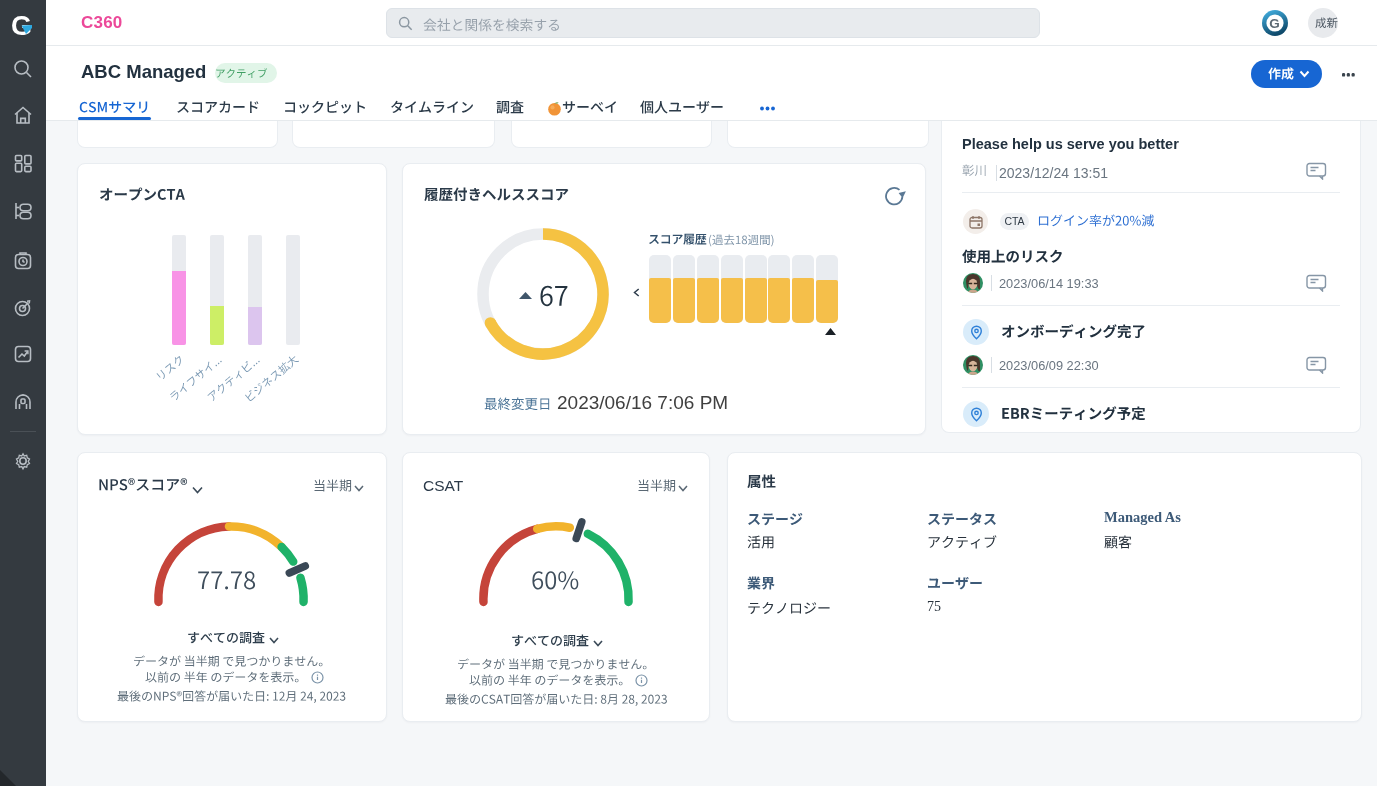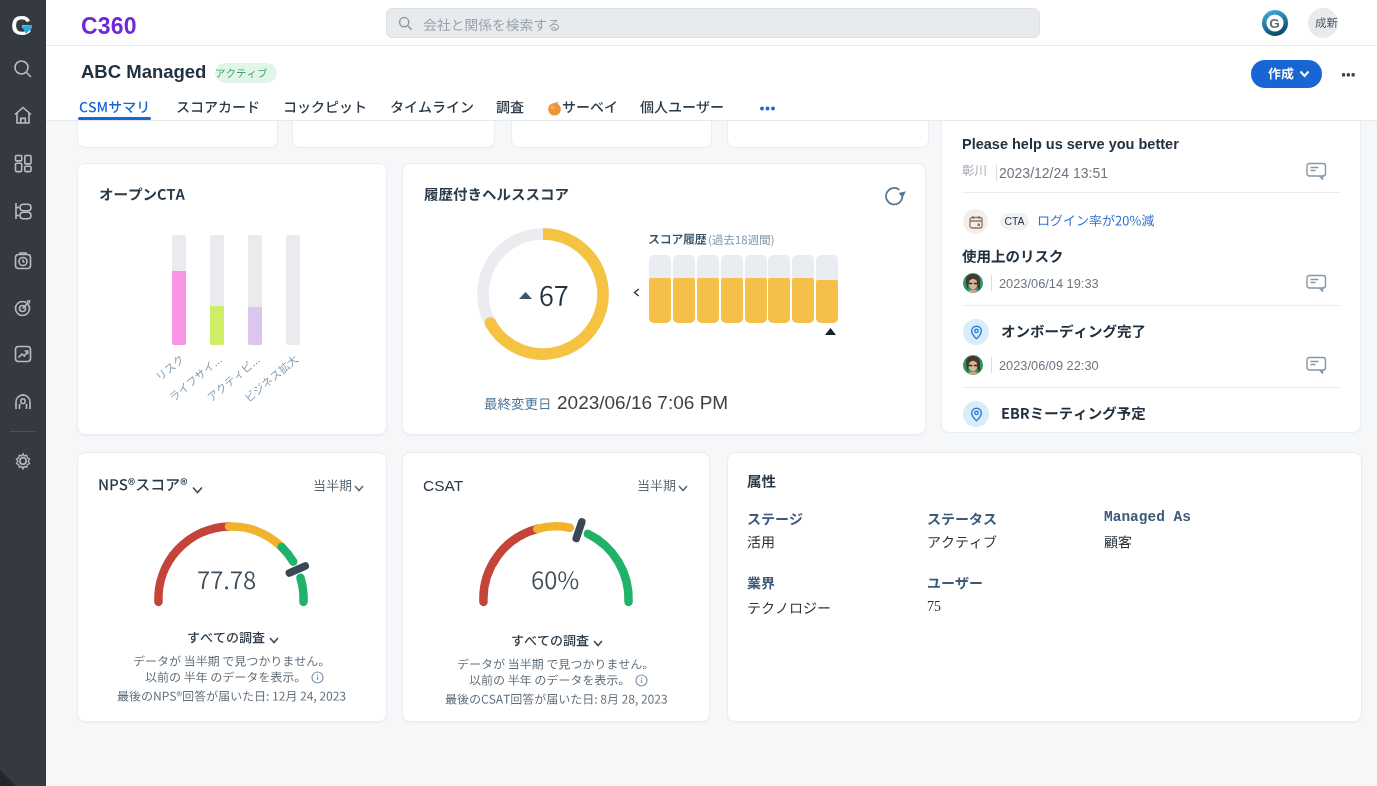--- a/index.html
+++ b/index.html
@@ -66,21 +66,21 @@
 <div class="abs" style="left:10px;top:431px;width:26px;height:1px;background:#4a5056"></div>
 <svg class="abs" style="left:12px;top:450px" width="22" height="22" viewBox="0 0 22 22" fill="none" stroke="#b7bdc3" stroke-width="1.6">
         <circle cx="11" cy="11" r="3.2"></circle>
         <path d="M11 3.8 l1.2 2.2 2.5-.6 .6 2.5 2.2 1.2 -1.3 2.2 1.3 2.2 -2.2 1.2 -.6 2.5 -2.5 -.6 -1.2 2.2 -1.2 -2.2 -2.5 .6 -.6 -2.5 -2.2 -1.2 1.3 -2.2 -1.3 -2.2 2.2 -1.2 .6 -2.5 2.5 .6 z" stroke-width="1.3"></path>
       </svg>
 <svg class="abs" style="left:0;top:766px" width="24" height="20" viewBox="0 0 24 20">
         <path d="M0 4 L16 20 L0 20 Z" fill="#23272b"></path>
       </svg>
 </div>
 <div class="abs" style="left:46px;top:0;width:1331px;height:46px;background:#fff;border-bottom:1px solid #e6eaed">
-<div class="abs" style="left:35px;top:13px;font-size:23px;font-weight:bold;color:#6d28d9;letter-spacing:.2px">C360</div>
+<div class="abs" style="left:35px;top:13px;font-size:17px;font-weight:bold;color:#ec4899;letter-spacing:.2px">C360</div>
 <div class="abs" style="left:340px;top:7.5px;width:654px;height:30px;background:#e8ebee;border:1px solid #dde2e7;border-radius:6px">
 <svg class="abs" style="left:11px;top:7px" width="15" height="15" viewBox="0 0 17 17" fill="none" stroke="#8b97a1" stroke-width="1.7">
           <circle cx="7" cy="7" r="5.2"></circle>
           <path d="M11 11 L15.5 15.5"></path>
         </svg>
 <div class="abs" style="left:36px;top:9.5px">
           <svg width="138" height="12.1" viewBox="0 0 138 12.1" style="overflow:visible">
             <path fill="#97a1ab" transform="translate(0,12.1)" d="M1.3 -0.4Q2.5 -0.4 4.2 -0.5Q5.8 -0.5 7.6 -0.6Q9.4 -0.7 11.2 -0.8L11.1 0.2Q9.4 0.3 7.6 0.4Q5.9 0.4 4.3 0.5Q2.7 0.6 1.5 0.6ZM1.2 -4.7H12.7V-3.7H1.2ZM3.6 -7.3H10.2V-6.3H3.6ZM5 -4 6.2 -3.7Q5.8 -3.1 5.5 -2.3Q5.1 -1.6 4.8 -0.9Q4.4 -0.3 4 0.3L3.1 -0Q3.5 -0.6 3.8 -1.3Q4.2 -2 4.5 -2.7Q4.8 -3.5 5 -4ZM8.3 -2.6 9.2 -3.1Q9.8 -2.5 10.4 -1.9Q11.1 -1.2 11.6 -0.6Q12.1 0 12.4 0.6L11.5 1.1Q11.2 0.6 10.7 -0Q10.1 -0.7 9.5 -1.4Q8.9 -2 8.3 -2.6ZM6.8 -10.6Q6.3 -9.7 5.4 -8.9Q4.5 -8 3.4 -7.2Q2.3 -6.4 1.1 -5.8Q1.1 -6 0.9 -6.1Q0.8 -6.3 0.7 -6.4Q0.6 -6.6 0.5 -6.7Q1.7 -7.2 2.8 -8Q3.9 -8.9 4.8 -9.8Q5.7 -10.7 6.3 -11.6H7.3Q7.9 -10.8 8.6 -10.1Q9.3 -9.4 10.1 -8.8Q10.9 -8.1 11.7 -7.7Q12.6 -7.2 13.4 -6.8Q13.2 -6.6 13 -6.4Q12.9 -6.1 12.7 -5.9Q11.6 -6.4 10.5 -7.2Q9.4 -7.9 8.5 -8.8Q7.5 -9.7 6.8 -10.6ZM19.4 -0.3H27.2V0.7H19.4ZM19.9 -7.1H26.9V-6.1H19.9ZM22.9 -11.5H24V0.2H22.9ZM14.6 -9H19.1V-8H14.6ZM16.7 -4.9 17.8 -6.1V1.1H16.7ZM16.7 -11.6H17.8V-8.5H16.7ZM17.7 -5.8Q17.9 -5.7 18.2 -5.4Q18.5 -5.1 18.9 -4.8Q19.3 -4.4 19.7 -4.2Q20 -3.9 20.2 -3.7L19.5 -2.9Q19.3 -3.1 19 -3.4Q18.7 -3.8 18.3 -4.1Q18 -4.5 17.6 -4.8Q17.3 -5.1 17.1 -5.3ZM18.8 -9H19L19.2 -9L19.8 -8.7Q19.2 -7.4 18.4 -6.2Q17.6 -5.1 16.6 -4.1Q15.6 -3.2 14.6 -2.6Q14.6 -2.7 14.5 -2.9Q14.4 -3.1 14.3 -3.2Q14.2 -3.4 14.1 -3.5Q15 -4 15.9 -4.9Q16.9 -5.7 17.6 -6.7Q18.3 -7.7 18.8 -8.8ZM38.8 -8.2Q38.6 -8.1 38.3 -8Q38.1 -7.8 37.8 -7.7Q37.4 -7.5 36.9 -7.2Q36.4 -7 35.8 -6.7Q35.2 -6.4 34.7 -6Q34.1 -5.7 33.6 -5.4Q32.6 -4.7 32.1 -4.1Q31.5 -3.4 31.5 -2.6Q31.5 -1.7 32.3 -1.2Q33.2 -0.7 34.8 -0.7Q35.5 -0.7 36.4 -0.8Q37.2 -0.8 37.9 -0.9Q38.7 -1.1 39.2 -1.2L39.2 0Q38.7 0.1 38 0.2Q37.3 0.3 36.5 0.3Q35.7 0.4 34.8 0.4Q33.9 0.4 33.1 0.2Q32.2 0.1 31.6 -0.3Q31 -0.6 30.7 -1.1Q30.4 -1.7 30.4 -2.5Q30.4 -3.2 30.7 -3.9Q31 -4.5 31.6 -5.1Q32.2 -5.7 33 -6.2Q33.5 -6.6 34.1 -6.9Q34.7 -7.2 35.3 -7.6Q35.9 -7.9 36.4 -8.1Q36.9 -8.4 37.2 -8.6Q37.5 -8.8 37.8 -8.9Q38 -9 38.2 -9.2ZM31.8 -10.7Q32.2 -9.9 32.5 -9Q32.9 -8.2 33.3 -7.4Q33.7 -6.7 34 -6.1L33 -5.6Q32.7 -6.1 32.3 -6.9Q31.9 -7.7 31.5 -8.6Q31.1 -9.4 30.8 -10.3ZM44.9 -4.9H51.7V-4.2H44.9ZM44.7 -3.1H51.9V-2.3H44.7ZM47.7 -4.6H48.7V-3.2Q48.7 -2.8 48.5 -2.3Q48.4 -1.8 48.1 -1.3Q47.7 -0.8 47 -0.3Q46.3 0.1 45.2 0.5Q45.1 0.3 44.9 0.1Q44.7 -0.1 44.6 -0.2Q45.6 -0.5 46.3 -0.9Q46.9 -1.3 47.2 -1.7Q47.5 -2.1 47.6 -2.5Q47.7 -2.9 47.7 -3.2ZM48.6 -2.8Q49 -1.8 49.8 -1.2Q50.7 -0.6 51.9 -0.3Q51.7 -0.2 51.6 0Q51.4 0.2 51.3 0.4Q50 0.1 49.1 -0.7Q48.3 -1.5 47.8 -2.6ZM45.8 -6.1 46.6 -6.3Q46.8 -6 47.1 -5.6Q47.3 -5.2 47.4 -4.9L46.5 -4.7Q46.4 -5 46.2 -5.4Q46 -5.8 45.8 -6.1ZM49.8 -6.4 50.8 -6.1Q50.5 -5.7 50.3 -5.3Q50 -4.9 49.8 -4.6L49.1 -4.9Q49.3 -5.2 49.5 -5.6Q49.7 -6.1 49.8 -6.4ZM43.2 -9.1H47V-8.4H43.2ZM49.5 -9.1H53.4V-8.4H49.5ZM53 -11H54V-0.1Q54 0.3 53.9 0.5Q53.8 0.8 53.6 0.9Q53.3 1 52.8 1.1Q52.4 1.1 51.7 1.1Q51.7 0.9 51.6 0.6Q51.5 0.3 51.4 0.1Q51.9 0.1 52.3 0.1Q52.7 0.1 52.8 0.1Q52.9 0.1 53 0.1Q53 0 53 -0.1ZM43.2 -11H47.7V-6.5H43.2V-7.3H46.7V-10.2H43.2ZM53.5 -11V-10.2H49.9V-7.3H53.5V-6.5H48.9V-11ZM42.6 -11H43.6V1.1H42.6ZM63.2 -4.2H64.3V1.1H63.2ZM59.2 -4.5Q60.2 -4.5 61.6 -4.6Q63 -4.6 64.5 -4.6Q66.1 -4.7 67.6 -4.7L67.6 -3.8Q66.1 -3.8 64.6 -3.7Q63.1 -3.7 61.7 -3.6Q60.4 -3.6 59.3 -3.5ZM67 -11.2 67.7 -10.4Q67 -10.2 66 -10Q65.1 -9.9 64.1 -9.7Q63 -9.6 62 -9.5Q60.9 -9.4 59.9 -9.3Q59.9 -9.5 59.8 -9.7Q59.7 -10 59.7 -10.1Q60.6 -10.2 61.6 -10.3Q62.7 -10.4 63.7 -10.6Q64.7 -10.7 65.5 -10.9Q66.4 -11.1 67 -11.2ZM65.6 -9 66.5 -8.5Q65.9 -7.7 65.1 -6.9Q64.3 -6 63.5 -5.2Q62.7 -4.4 62 -3.8L61.2 -4.2Q61.7 -4.7 62.3 -5.3Q62.9 -5.9 63.5 -6.5Q64.1 -7.1 64.6 -7.8Q65.2 -8.4 65.6 -9ZM63 -10.1 63.9 -9.6Q63.6 -9.2 63.2 -8.7Q62.8 -8.2 62.4 -7.8Q62 -7.3 61.7 -7L60.9 -7.4Q61.3 -7.7 61.7 -8.2Q62 -8.7 62.4 -9.2Q62.7 -9.7 63 -10.1ZM65.5 -2.3 66.3 -2.8Q66.7 -2.3 67.1 -1.8Q67.6 -1.3 67.9 -0.8Q68.2 -0.4 68.4 0L67.5 0.5Q67.4 0.1 67 -0.4Q66.7 -0.9 66.3 -1.4Q65.9 -1.9 65.5 -2.3ZM65.5 -6.1 66.3 -6.5Q66.8 -6 67.2 -5.4Q67.7 -4.9 68.1 -4.3Q68.5 -3.8 68.7 -3.3L67.8 -2.9Q67.6 -3.3 67.2 -3.9Q66.9 -4.5 66.4 -5Q66 -5.6 65.5 -6.1ZM59.7 -7.6 60.3 -8.2Q60.9 -7.9 61.4 -7.5Q62 -7.1 62.5 -6.7Q63.1 -6.3 63.4 -5.9L62.7 -5.2Q62.4 -5.5 61.9 -6Q61.4 -6.4 60.8 -6.8Q60.3 -7.2 59.7 -7.6ZM58.7 -11.5 59.6 -11.2Q59.2 -10 58.6 -8.9Q58.1 -7.7 57.4 -6.7Q56.7 -5.7 56 -4.9Q55.9 -5 55.8 -5.2Q55.7 -5.4 55.6 -5.6Q55.5 -5.8 55.4 -5.9Q56.1 -6.6 56.7 -7.5Q57.3 -8.4 57.8 -9.4Q58.3 -10.5 58.7 -11.5ZM57.4 -8 58.4 -8.9 58.4 -8.9V1.1H57.4ZM61.1 -2.7 62 -2.4Q61.6 -1.7 61 -0.9Q60.5 -0.1 59.9 0.5Q59.7 0.4 59.5 0.2Q59.3 0.1 59.1 -0Q59.5 -0.4 59.9 -0.8Q60.2 -1.3 60.6 -1.8Q60.9 -2.3 61.1 -2.7ZM75.3 -10.9Q75.3 -10.5 75.1 -9.9Q75 -9.4 74.7 -8.7Q74.5 -8.1 74.1 -7.4Q73.7 -6.7 73.3 -6.2Q73.6 -6.4 73.9 -6.5Q74.2 -6.6 74.6 -6.7Q74.9 -6.7 75.2 -6.7Q76 -6.7 76.6 -6.3Q77.1 -5.8 77.1 -5Q77.1 -4.7 77.1 -4.3Q77.1 -3.9 77.2 -3.4Q77.2 -3 77.2 -2.6Q77.2 -2.1 77.2 -1.8H76.1Q76.1 -2.1 76.1 -2.5Q76.2 -2.8 76.2 -3.2Q76.2 -3.7 76.2 -4Q76.2 -4.4 76.2 -4.7Q76.2 -5.3 75.8 -5.6Q75.4 -5.8 74.9 -5.8Q74.2 -5.8 73.6 -5.6Q73 -5.3 72.5 -4.8Q72.2 -4.5 71.9 -4.2Q71.6 -3.8 71.3 -3.4L70.3 -4.1Q71.3 -5.1 72 -5.9Q72.6 -6.7 73 -7.5Q73.5 -8.2 73.7 -8.8Q73.9 -9.3 74.1 -9.9Q74.2 -10.5 74.2 -11ZM70.6 -9.4Q71.2 -9.3 71.8 -9.3Q72.5 -9.3 73 -9.3Q73.9 -9.3 75 -9.3Q76 -9.4 77.1 -9.5Q78.2 -9.6 79.2 -9.7L79.1 -8.7Q78.4 -8.6 77.6 -8.5Q76.8 -8.4 76 -8.4Q75.1 -8.3 74.3 -8.3Q73.6 -8.3 72.9 -8.3Q72.6 -8.3 72.2 -8.3Q71.8 -8.3 71.4 -8.3Q71 -8.4 70.6 -8.4ZM81.2 -6.1Q81 -6 80.8 -6Q80.6 -5.9 80.4 -5.8Q80.1 -5.7 79.9 -5.6Q79.2 -5.4 78.3 -5Q77.3 -4.6 76.3 -4Q75.6 -3.7 75.1 -3.3Q74.6 -2.9 74.3 -2.5Q74 -2.1 74 -1.6Q74 -1.2 74.2 -1Q74.4 -0.7 74.7 -0.6Q75 -0.5 75.5 -0.4Q75.9 -0.4 76.5 -0.4Q77.3 -0.4 78.3 -0.5Q79.3 -0.6 80.2 -0.7L80.2 0.4Q79.7 0.4 79 0.5Q78.4 0.6 77.7 0.6Q77 0.6 76.4 0.6Q75.5 0.6 74.6 0.4Q73.8 0.3 73.4 -0.2Q72.9 -0.6 72.9 -1.5Q72.9 -2.1 73.2 -2.6Q73.5 -3.1 73.9 -3.6Q74.4 -4 75 -4.4Q75.6 -4.7 76.2 -5Q76.9 -5.4 77.5 -5.7Q78.1 -5.9 78.6 -6.1Q79.1 -6.4 79.6 -6.6Q79.9 -6.7 80.2 -6.8Q80.4 -7 80.7 -7.1ZM83.5 -8.6H87.9V-7.7H83.5ZM85.5 -11.6H86.4V1.1H85.5ZM85.4 -8 86.1 -7.8Q85.9 -7 85.7 -6.1Q85.4 -5.2 85.1 -4.4Q84.8 -3.5 84.5 -2.8Q84.1 -2 83.8 -1.5Q83.7 -1.7 83.5 -2Q83.3 -2.2 83.2 -2.4Q83.6 -2.9 83.9 -3.5Q84.2 -4.2 84.5 -4.9Q84.8 -5.7 85.1 -6.5Q85.3 -7.3 85.4 -8ZM86.4 -6.7Q86.5 -6.6 86.7 -6.2Q87 -5.9 87.3 -5.5Q87.5 -5.1 87.8 -4.7Q88 -4.4 88.1 -4.2L87.5 -3.4Q87.4 -3.7 87.2 -4.1Q87 -4.5 86.7 -4.9Q86.5 -5.3 86.3 -5.7Q86 -6 85.9 -6.3ZM89.3 -8.3H94.6V-7.5H89.3ZM91.9 -10.7Q91.5 -10.1 90.9 -9.5Q90.3 -8.9 89.6 -8.3Q88.9 -7.8 88.1 -7.4Q88.1 -7.6 87.9 -7.8Q87.7 -8.1 87.6 -8.2Q88.4 -8.6 89.1 -9.1Q89.8 -9.7 90.4 -10.3Q91 -10.9 91.4 -11.6H92.3Q92.8 -10.9 93.5 -10.3Q94.1 -9.6 94.9 -9.1Q95.6 -8.6 96.3 -8.3Q96.2 -8.1 96 -7.9Q95.9 -7.6 95.8 -7.4Q95.1 -7.8 94.3 -8.3Q93.6 -8.8 93 -9.4Q92.3 -10 91.9 -10.7ZM89.3 -5.3V-3.5H94.5V-5.3ZM88.4 -6.2H95.4V-2.6H88.4ZM91.4 -7.8H92.3V-4.1Q92.3 -3.4 92.2 -2.7Q92 -1.9 91.6 -1.2Q91.1 -0.5 90.3 0.1Q89.4 0.7 88 1.2Q88 1.1 87.9 0.9Q87.8 0.8 87.7 0.6Q87.5 0.5 87.4 0.4Q88.8 -0 89.5 -0.6Q90.3 -1.1 90.7 -1.7Q91.1 -2.3 91.3 -2.9Q91.4 -3.5 91.4 -4.2ZM92.5 -3.1Q92.9 -2.1 93.4 -1.5Q93.9 -0.8 94.6 -0.4Q95.3 -0 96.2 0.3Q96 0.5 95.9 0.7Q95.7 0.9 95.6 1.2Q94.7 0.8 93.9 0.3Q93.2 -0.2 92.6 -1Q92 -1.8 91.6 -2.9ZM103 -2.7H104V1.1H103ZM103 -11.6H104V-7.7H103ZM102.5 -7.5 103.4 -7Q102.8 -6.5 102.1 -5.9Q101.4 -5.3 100.8 -4.9L100.1 -5.3Q100.5 -5.6 100.9 -6Q101.3 -6.4 101.8 -6.8Q102.2 -7.2 102.5 -7.5ZM105.4 -6.6 106.4 -6.1Q105.6 -5.5 104.7 -4.8Q103.7 -4.1 102.8 -3.5Q101.8 -2.9 101 -2.4L100.3 -2.9Q100.9 -3.3 101.6 -3.7Q102.3 -4.2 103 -4.7Q103.7 -5.2 104.3 -5.7Q104.9 -6.1 105.4 -6.6ZM99 -5.4 99.7 -6Q100.2 -5.7 100.8 -5.4Q101.4 -5.1 101.9 -4.7Q102.4 -4.4 102.7 -4.1L102 -3.4Q101.7 -3.7 101.2 -4.1Q100.7 -4.4 100.1 -4.8Q99.5 -5.1 99 -5.4ZM105.3 -4.3 106 -4.8Q106.6 -4.5 107.2 -4.1Q107.9 -3.6 108.5 -3.2Q109.1 -2.7 109.5 -2.3L108.8 -1.7Q108.4 -2.1 107.8 -2.5Q107.2 -3 106.6 -3.5Q105.9 -3.9 105.3 -4.3ZM105.3 -1.4 106.1 -1.9Q106.7 -1.6 107.4 -1.2Q108 -0.8 108.6 -0.4Q109.2 -0 109.6 0.3L108.7 0.9Q108.4 0.6 107.8 0.2Q107.2 -0.2 106.6 -0.6Q105.9 -1 105.3 -1.4ZM97.5 -3.1Q98.5 -3.1 99.7 -3.1Q100.9 -3.2 102.3 -3.2Q103.7 -3.2 105.2 -3.2Q106.7 -3.2 108.1 -3.3L108.1 -2.4Q106.2 -2.4 104.2 -2.3Q102.3 -2.3 100.6 -2.2Q98.9 -2.2 97.6 -2.2ZM100.6 -1.9 101.6 -1.5Q101.1 -1.1 100.5 -0.6Q99.9 -0.1 99.3 0.3Q98.6 0.7 98 1Q98 0.9 97.8 0.7Q97.7 0.6 97.5 0.4Q97.3 0.3 97.2 0.2Q98.1 -0.2 99.1 -0.7Q100 -1.3 100.6 -1.9ZM97.7 -10.4H109.3V-9.5H97.7ZM97.6 -8.1H109.4V-5.5H108.4V-7.2H98.6V-5.5H97.6ZM119.1 -10.9Q119 -10.9 119 -10.7Q119 -10.5 119 -10.3Q119 -10.2 119 -10.1Q119 -9.8 119 -9.3Q119 -8.9 119 -8.3Q119 -7.8 119 -7.3Q119 -6.7 119 -6.2Q119 -5.7 119 -5.4L117.9 -5.9Q117.9 -6.1 117.9 -6.5Q117.9 -6.9 117.9 -7.4Q117.9 -7.9 117.9 -8.5Q117.9 -9 117.9 -9.4Q117.9 -9.8 117.9 -10.1Q117.9 -10.3 117.8 -10.6Q117.8 -10.8 117.8 -10.9ZM111.7 -9Q112.3 -9 113 -9Q113.7 -9.1 114.5 -9.1Q115.3 -9.1 116.2 -9.1Q117 -9.1 117.8 -9.1Q118.5 -9.2 119.2 -9.2Q119.8 -9.2 120.4 -9.2Q121 -9.2 121.6 -9.2Q122.1 -9.2 122.5 -9.2Q123 -9.1 123.2 -9.1L123.2 -8.1Q122.6 -8.2 121.7 -8.2Q120.7 -8.2 119.2 -8.2Q118.3 -8.2 117.3 -8.2Q116.3 -8.2 115.3 -8.1Q114.4 -8.1 113.4 -8Q112.5 -8 111.8 -7.9ZM119 -5Q119 -4.1 118.7 -3.5Q118.4 -2.8 118 -2.5Q117.5 -2.2 116.8 -2.2Q116.4 -2.2 116 -2.4Q115.6 -2.5 115.3 -2.8Q115 -3.1 114.8 -3.6Q114.6 -4 114.6 -4.5Q114.6 -5.2 114.9 -5.8Q115.2 -6.3 115.8 -6.6Q116.4 -6.9 117 -6.9Q117.8 -6.9 118.4 -6.6Q118.9 -6.2 119.2 -5.6Q119.4 -5 119.4 -4.2Q119.4 -3.5 119.2 -2.7Q119 -2 118.6 -1.4Q118.1 -0.7 117.3 -0.2Q116.5 0.4 115.3 0.7L114.4 -0.2Q115.3 -0.4 116.1 -0.7Q116.8 -1.1 117.3 -1.6Q117.8 -2.1 118.1 -2.7Q118.4 -3.4 118.4 -4.3Q118.4 -5.2 118 -5.6Q117.6 -6 117 -6Q116.7 -6 116.3 -5.8Q116 -5.7 115.8 -5.3Q115.6 -5 115.6 -4.6Q115.6 -3.9 116 -3.5Q116.5 -3.2 117 -3.2Q117.5 -3.2 117.8 -3.4Q118.1 -3.7 118.2 -4.2Q118.3 -4.7 118.2 -5.4ZM127.5 -10.2Q127.7 -10.1 128 -10.1Q128.3 -10.1 128.5 -10.1Q128.7 -10.1 129.1 -10.1Q129.6 -10.1 130.2 -10.2Q130.8 -10.2 131.4 -10.2Q132 -10.2 132.5 -10.3Q133 -10.3 133.2 -10.3Q133.5 -10.3 133.7 -10.3Q133.8 -10.4 133.9 -10.4L134.6 -9.6Q134.4 -9.5 134.2 -9.3Q134 -9.2 133.8 -9Q133.5 -8.9 133.1 -8.5Q132.7 -8.1 132.1 -7.7Q131.6 -7.2 131.1 -6.8Q130.6 -6.4 130.2 -6Q130.6 -6.2 131.1 -6.2Q131.6 -6.3 132.1 -6.3Q133.2 -6.3 134.1 -5.9Q135 -5.5 135.5 -4.7Q136 -4 136 -3.1Q136 -2 135.4 -1.1Q134.9 -0.3 133.8 0.1Q132.7 0.6 131.3 0.6Q130.3 0.6 129.7 0.3Q129 0.1 128.6 -0.3Q128.2 -0.8 128.2 -1.4Q128.2 -1.8 128.5 -2.3Q128.8 -2.7 129.2 -2.9Q129.7 -3.2 130.4 -3.2Q131.3 -3.2 131.9 -2.8Q132.5 -2.4 132.8 -1.8Q133.2 -1.2 133.2 -0.5L132.2 -0.3Q132.2 -1.2 131.7 -1.8Q131.2 -2.3 130.4 -2.3Q129.9 -2.3 129.6 -2.1Q129.2 -1.8 129.2 -1.5Q129.2 -1 129.8 -0.7Q130.3 -0.4 131.1 -0.4Q132.3 -0.4 133.1 -0.7Q134 -1 134.4 -1.6Q134.9 -2.2 134.9 -3.1Q134.9 -3.8 134.5 -4.3Q134.1 -4.8 133.4 -5.1Q132.7 -5.4 131.8 -5.4Q131 -5.4 130.3 -5.3Q129.6 -5.1 129 -4.7Q128.4 -4.4 127.8 -3.9Q127.2 -3.4 126.5 -2.7L125.7 -3.5Q126.2 -3.9 126.7 -4.3Q127.2 -4.7 127.7 -5.2Q128.3 -5.6 128.7 -6Q129.2 -6.4 129.5 -6.6Q129.7 -6.8 130.2 -7.2Q130.6 -7.6 131.1 -8Q131.6 -8.4 132 -8.7Q132.4 -9.1 132.7 -9.3Q132.4 -9.3 132 -9.3Q131.6 -9.3 131.1 -9.2Q130.5 -9.2 130 -9.2Q129.5 -9.2 129.1 -9.1Q128.7 -9.1 128.4 -9.1Q128.2 -9.1 128 -9.1Q127.7 -9.1 127.5 -9Z"></path>
           </svg>
         </div>
@@ -474,21 +474,21 @@
 <div class="abs" style="left:747px;top:511.5px">
       <svg width="56" height="12.3" viewBox="0 0 56 12.3" style="overflow:visible">
         <path fill="#3d5a78" transform="translate(0,12.3)" d="M11.7 -9.5Q11.6 -9.4 11.4 -9.1Q11.3 -8.8 11.2 -8.6Q10.9 -8 10.5 -7.1Q10 -6.3 9.5 -5.5Q9 -4.7 8.4 -4Q7.6 -3.1 6.6 -2.2Q5.7 -1.4 4.6 -0.7Q3.6 0.1 2.5 0.6L1.1 -0.9Q2.2 -1.4 3.3 -2Q4.3 -2.7 5.2 -3.4Q6.1 -4.2 6.8 -4.9Q7.3 -5.5 7.7 -6.1Q8.1 -6.7 8.4 -7.3Q8.7 -7.9 8.9 -8.4Q8.8 -8.4 8.4 -8.4Q8 -8.4 7.5 -8.4Q7.1 -8.4 6.5 -8.4Q6 -8.4 5.5 -8.4Q5 -8.4 4.7 -8.4Q4.3 -8.4 4.1 -8.4Q3.9 -8.4 3.5 -8.3Q3.2 -8.3 2.9 -8.3Q2.6 -8.3 2.5 -8.3V-10.3Q2.7 -10.2 3 -10.2Q3.3 -10.2 3.6 -10.2Q3.9 -10.2 4.1 -10.2Q4.3 -10.2 4.7 -10.2Q5.1 -10.2 5.6 -10.2Q6.1 -10.2 6.7 -10.2Q7.2 -10.2 7.7 -10.2Q8.2 -10.2 8.6 -10.2Q8.9 -10.2 9.1 -10.2Q9.5 -10.2 9.9 -10.2Q10.3 -10.3 10.5 -10.3ZM8.5 -5.1Q9.1 -4.7 9.7 -4.1Q10.3 -3.6 10.9 -2.9Q11.5 -2.3 12 -1.8Q12.5 -1.2 12.9 -0.8L11.3 0.6Q10.8 -0.1 10.1 -0.9Q9.5 -1.6 8.7 -2.4Q8 -3.2 7.2 -3.8ZM16.8 -10.7Q17.2 -10.7 17.6 -10.7Q18 -10.6 18.3 -10.6Q18.6 -10.6 19.2 -10.6Q19.7 -10.6 20.4 -10.6Q21.1 -10.6 21.9 -10.6Q22.6 -10.6 23.1 -10.6Q23.7 -10.6 23.9 -10.6Q24.3 -10.6 24.7 -10.7Q25.1 -10.7 25.5 -10.7V-8.9Q25.1 -9 24.7 -9Q24.3 -9 23.9 -9Q23.7 -9 23.1 -9Q22.6 -9 21.9 -9Q21.2 -9 20.4 -9Q19.7 -9 19.2 -9Q18.6 -9 18.3 -9Q18 -9 17.6 -9Q17.1 -9 16.8 -8.9ZM15.2 -7.2Q15.5 -7.1 15.9 -7.1Q16.2 -7.1 16.5 -7.1Q16.7 -7.1 17.3 -7.1Q17.8 -7.1 18.6 -7.1Q19.4 -7.1 20.2 -7.1Q21.1 -7.1 22 -7.1Q22.9 -7.1 23.7 -7.1Q24.4 -7.1 25 -7.1Q25.5 -7.1 25.7 -7.1Q25.9 -7.1 26.3 -7.1Q26.7 -7.1 27 -7.2V-5.3Q26.7 -5.4 26.4 -5.4Q26 -5.4 25.7 -5.4Q25.5 -5.4 25 -5.4Q24.4 -5.4 23.7 -5.4Q22.9 -5.4 22 -5.4Q21.1 -5.4 20.2 -5.4Q19.4 -5.4 18.6 -5.4Q17.8 -5.4 17.3 -5.4Q16.7 -5.4 16.5 -5.4Q16.2 -5.4 15.9 -5.4Q15.5 -5.4 15.2 -5.3ZM22.4 -6.2Q22.4 -4.8 22.1 -3.7Q21.9 -2.7 21.4 -1.8Q21.2 -1.3 20.8 -0.8Q20.3 -0.3 19.8 0.1Q19.3 0.6 18.6 0.9L17 -0.3Q17.7 -0.6 18.4 -1.1Q19.1 -1.7 19.5 -2.3Q20 -3.1 20.2 -4.1Q20.4 -5 20.4 -6.2ZM29.3 -6.5Q29.5 -6.5 29.9 -6.4Q30.3 -6.4 30.8 -6.4Q31.2 -6.4 31.5 -6.4Q31.9 -6.4 32.4 -6.4Q32.9 -6.4 33.5 -6.4Q34.1 -6.4 34.8 -6.4Q35.5 -6.4 36.1 -6.4Q36.7 -6.4 37.3 -6.4Q37.9 -6.4 38.3 -6.4Q38.8 -6.4 39.1 -6.4Q39.6 -6.4 40 -6.4Q40.4 -6.5 40.7 -6.5V-4.3Q40.5 -4.3 40 -4.3Q39.5 -4.4 39.1 -4.4Q38.8 -4.4 38.3 -4.4Q37.9 -4.4 37.3 -4.4Q36.7 -4.4 36.1 -4.4Q35.4 -4.4 34.8 -4.4Q34.1 -4.4 33.5 -4.4Q32.9 -4.4 32.4 -4.4Q31.9 -4.4 31.5 -4.4Q30.9 -4.4 30.3 -4.3Q29.7 -4.3 29.3 -4.3ZM52.2 -10.8Q52.4 -10.5 52.6 -10.1Q52.9 -9.7 53.1 -9.3Q53.3 -8.9 53.5 -8.6L52.3 -8.1Q52.1 -8.5 51.9 -8.9Q51.7 -9.2 51.5 -9.6Q51.3 -9.9 51 -10.3ZM54.1 -11.4Q54.4 -11.2 54.6 -10.8Q54.8 -10.4 55.1 -10Q55.3 -9.6 55.5 -9.3L54.3 -8.8Q54 -9.2 53.8 -9.6Q53.6 -9.9 53.4 -10.3Q53.2 -10.6 52.9 -10.9ZM46.1 -11Q46.5 -10.8 46.9 -10.6Q47.3 -10.3 47.8 -10Q48.2 -9.7 48.7 -9.5Q49.1 -9.2 49.3 -9L48.3 -7.5Q48 -7.7 47.6 -7.9Q47.2 -8.2 46.8 -8.5Q46.3 -8.8 45.9 -9Q45.5 -9.3 45.1 -9.5ZM43.5 -1.1Q44.3 -1.2 45.1 -1.4Q45.9 -1.6 46.7 -1.9Q47.5 -2.2 48.3 -2.7Q49.5 -3.3 50.5 -4.2Q51.6 -5 52.4 -6Q53.2 -6.9 53.8 -7.9L54.8 -6Q53.9 -4.5 52.4 -3.3Q51 -2 49.3 -1Q48.6 -0.6 47.7 -0.2Q46.9 0.1 46 0.4Q45.2 0.6 44.6 0.8ZM44 -7.8Q44.3 -7.6 44.8 -7.4Q45.2 -7.1 45.7 -6.8Q46.1 -6.6 46.5 -6.3Q46.9 -6.1 47.2 -5.9L46.2 -4.3Q45.9 -4.5 45.5 -4.8Q45.1 -5 44.6 -5.3Q44.2 -5.6 43.7 -5.8Q43.3 -6.1 43 -6.3Z"></path>
       </svg>
     </div>
 <div class="abs" style="left:927px;top:511.5px">
       <svg width="70" height="12.3" viewBox="0 0 70 12.3" style="overflow:visible">
         <path fill="#3d5a78" transform="translate(0,12.3)" d="M11.7 -9.5Q11.6 -9.4 11.4 -9.1Q11.3 -8.8 11.2 -8.6Q10.9 -8 10.5 -7.1Q10 -6.3 9.5 -5.5Q9 -4.7 8.4 -4Q7.6 -3.1 6.6 -2.2Q5.7 -1.4 4.6 -0.7Q3.6 0.1 2.5 0.6L1.1 -0.9Q2.2 -1.4 3.3 -2Q4.3 -2.7 5.2 -3.4Q6.1 -4.2 6.8 -4.9Q7.3 -5.5 7.7 -6.1Q8.1 -6.7 8.4 -7.3Q8.7 -7.9 8.9 -8.4Q8.8 -8.4 8.4 -8.4Q8 -8.4 7.5 -8.4Q7.1 -8.4 6.5 -8.4Q6 -8.4 5.5 -8.4Q5 -8.4 4.7 -8.4Q4.3 -8.4 4.1 -8.4Q3.9 -8.4 3.5 -8.3Q3.2 -8.3 2.9 -8.3Q2.6 -8.3 2.5 -8.3V-10.3Q2.7 -10.2 3 -10.2Q3.3 -10.2 3.6 -10.2Q3.9 -10.2 4.1 -10.2Q4.3 -10.2 4.7 -10.2Q5.1 -10.2 5.6 -10.2Q6.1 -10.2 6.7 -10.2Q7.2 -10.2 7.7 -10.2Q8.2 -10.2 8.6 -10.2Q8.9 -10.2 9.1 -10.2Q9.5 -10.2 9.9 -10.2Q10.3 -10.3 10.5 -10.3ZM8.5 -5.1Q9.1 -4.7 9.7 -4.1Q10.3 -3.6 10.9 -2.9Q11.5 -2.3 12 -1.8Q12.5 -1.2 12.9 -0.8L11.3 0.6Q10.8 -0.1 10.1 -0.9Q9.5 -1.6 8.7 -2.4Q8 -3.2 7.2 -3.8ZM16.8 -10.7Q17.2 -10.7 17.6 -10.7Q18 -10.6 18.3 -10.6Q18.6 -10.6 19.2 -10.6Q19.7 -10.6 20.4 -10.6Q21.1 -10.6 21.9 -10.6Q22.6 -10.6 23.1 -10.6Q23.7 -10.6 23.9 -10.6Q24.3 -10.6 24.7 -10.7Q25.1 -10.7 25.5 -10.7V-8.9Q25.1 -9 24.7 -9Q24.3 -9 23.9 -9Q23.7 -9 23.1 -9Q22.6 -9 21.9 -9Q21.2 -9 20.4 -9Q19.7 -9 19.2 -9Q18.6 -9 18.3 -9Q18 -9 17.6 -9Q17.1 -9 16.8 -8.9ZM15.2 -7.2Q15.5 -7.1 15.9 -7.1Q16.2 -7.1 16.5 -7.1Q16.7 -7.1 17.3 -7.1Q17.8 -7.1 18.6 -7.1Q19.4 -7.1 20.2 -7.1Q21.1 -7.1 22 -7.1Q22.9 -7.1 23.7 -7.1Q24.4 -7.1 25 -7.1Q25.5 -7.1 25.7 -7.1Q25.9 -7.1 26.3 -7.1Q26.7 -7.1 27 -7.2V-5.3Q26.7 -5.4 26.4 -5.4Q26 -5.4 25.7 -5.4Q25.5 -5.4 25 -5.4Q24.4 -5.4 23.7 -5.4Q22.9 -5.4 22 -5.4Q21.1 -5.4 20.2 -5.4Q19.4 -5.4 18.6 -5.4Q17.8 -5.4 17.3 -5.4Q16.7 -5.4 16.5 -5.4Q16.2 -5.4 15.9 -5.4Q15.5 -5.4 15.2 -5.3ZM22.4 -6.2Q22.4 -4.8 22.1 -3.7Q21.9 -2.7 21.4 -1.8Q21.2 -1.3 20.8 -0.8Q20.3 -0.3 19.8 0.1Q19.3 0.6 18.6 0.9L17 -0.3Q17.7 -0.6 18.4 -1.1Q19.1 -1.7 19.5 -2.3Q20 -3.1 20.2 -4.1Q20.4 -5 20.4 -6.2ZM29.3 -6.5Q29.5 -6.5 29.9 -6.4Q30.3 -6.4 30.8 -6.4Q31.2 -6.4 31.5 -6.4Q31.9 -6.4 32.4 -6.4Q32.9 -6.4 33.5 -6.4Q34.1 -6.4 34.8 -6.4Q35.5 -6.4 36.1 -6.4Q36.7 -6.4 37.3 -6.4Q37.9 -6.4 38.3 -6.4Q38.8 -6.4 39.1 -6.4Q39.6 -6.4 40 -6.4Q40.4 -6.5 40.7 -6.5V-4.3Q40.5 -4.3 40 -4.3Q39.5 -4.4 39.1 -4.4Q38.8 -4.4 38.3 -4.4Q37.9 -4.4 37.3 -4.4Q36.7 -4.4 36.1 -4.4Q35.4 -4.4 34.8 -4.4Q34.1 -4.4 33.5 -4.4Q32.9 -4.4 32.4 -4.4Q31.9 -4.4 31.5 -4.4Q30.9 -4.4 30.3 -4.3Q29.7 -4.3 29.3 -4.3ZM48 -6.6Q48.6 -6.2 49.4 -5.7Q50.2 -5.2 51 -4.7Q51.7 -4.1 52.4 -3.6Q53.1 -3.1 53.6 -2.7L52.3 -1.1Q51.8 -1.6 51.1 -2.1Q50.5 -2.7 49.7 -3.3Q48.9 -3.8 48.1 -4.4Q47.4 -4.9 46.8 -5.3ZM54.6 -8.9Q54.5 -8.7 54.3 -8.5Q54.2 -8.2 54.1 -7.9Q53.9 -7.3 53.6 -6.5Q53.2 -5.7 52.7 -4.9Q52.2 -4.1 51.6 -3.3Q50.6 -2.1 49.2 -1Q47.8 0.2 45.8 0.9L44.2 -0.5Q45.6 -0.9 46.7 -1.6Q47.8 -2.2 48.6 -2.9Q49.4 -3.6 50 -4.3Q50.4 -4.8 50.9 -5.5Q51.3 -6.2 51.6 -6.9Q51.9 -7.5 52 -8.1H47.3L48 -9.7H51.9Q52.3 -9.7 52.6 -9.7Q52.9 -9.7 53.2 -9.8ZM50 -11.1Q49.7 -10.7 49.5 -10.3Q49.2 -9.9 49.1 -9.7Q48.6 -8.8 47.9 -7.9Q47.2 -6.9 46.3 -6Q45.4 -5.1 44.4 -4.4L42.8 -5.6Q44.1 -6.4 44.9 -7.2Q45.8 -8.1 46.4 -8.9Q46.9 -9.6 47.3 -10.3Q47.5 -10.5 47.7 -10.9Q47.8 -11.4 47.9 -11.7ZM67.7 -9.5Q67.6 -9.4 67.4 -9.1Q67.3 -8.8 67.2 -8.6Q66.9 -8 66.5 -7.1Q66 -6.3 65.5 -5.5Q65 -4.7 64.4 -4Q63.6 -3.1 62.6 -2.2Q61.7 -1.4 60.6 -0.7Q59.6 0.1 58.5 0.6L57.1 -0.9Q58.2 -1.4 59.3 -2Q60.3 -2.7 61.2 -3.4Q62.1 -4.2 62.8 -4.9Q63.3 -5.5 63.7 -6.1Q64.1 -6.7 64.4 -7.3Q64.7 -7.9 64.9 -8.4Q64.8 -8.4 64.4 -8.4Q64 -8.4 63.5 -8.4Q63.1 -8.4 62.5 -8.4Q62 -8.4 61.5 -8.4Q61 -8.4 60.7 -8.4Q60.3 -8.4 60.1 -8.4Q59.9 -8.4 59.5 -8.3Q59.2 -8.3 58.9 -8.3Q58.6 -8.3 58.5 -8.3V-10.3Q58.7 -10.2 59 -10.2Q59.3 -10.2 59.6 -10.2Q59.9 -10.2 60.1 -10.2Q60.3 -10.2 60.7 -10.2Q61.1 -10.2 61.6 -10.2Q62.1 -10.2 62.7 -10.2Q63.2 -10.2 63.7 -10.2Q64.2 -10.2 64.6 -10.2Q64.9 -10.2 65.1 -10.2Q65.5 -10.2 65.9 -10.2Q66.3 -10.3 66.5 -10.3ZM64.5 -5.1Q65.1 -4.7 65.7 -4.1Q66.3 -3.6 66.9 -2.9Q67.5 -2.3 68 -1.8Q68.5 -1.2 68.9 -0.8L67.3 0.6Q66.8 -0.1 66.1 -0.9Q65.5 -1.6 64.7 -2.4Q64 -3.2 63.2 -3.8Z"></path>
       </svg>
     </div>
-<div class="abs" style="left:1104px;top:509px;font-size:14.5px;font-weight:bold;color:#3d5a78;font-family:Liberation Mono, monospace">Managed As</div>
+<div class="abs" style="left:1104px;top:509px;font-size:14.5px;font-weight:bold;color:#3d5a78;font-family:Liberation Serif, serif">Managed As</div>
 <div class="abs" style="left:747px;top:535px">
       <svg width="28" height="12.3" viewBox="0 0 28 12.3" style="overflow:visible">
         <path fill="#28323c" transform="translate(0,12.3)" d="M5.5 -4.3H12.5V1H11.5V-3.4H6.5V1.1H5.5ZM12 -11.7 12.8 -10.9Q11.8 -10.6 10.6 -10.3Q9.4 -10 8 -9.9Q6.7 -9.7 5.4 -9.6Q5.4 -9.7 5.3 -10Q5.2 -10.3 5.1 -10.5Q6 -10.6 7 -10.7Q8 -10.8 8.9 -11Q9.8 -11.1 10.6 -11.3Q11.4 -11.5 12 -11.7ZM8.5 -10.5H9.5V-3.8H8.5ZM4.5 -7.7H13.4V-6.6H4.5ZM6.2 -0.5H11.9V0.5H6.2ZM1.3 -10.8 1.9 -11.6Q2.3 -11.4 2.8 -11.1Q3.3 -10.9 3.8 -10.6Q4.2 -10.3 4.5 -10.1L3.9 -9.3Q3.6 -9.5 3.1 -9.8Q2.7 -10 2.2 -10.3Q1.7 -10.6 1.3 -10.8ZM0.6 -7 1.2 -7.8Q1.6 -7.6 2.1 -7.3Q2.6 -7 3 -6.8Q3.5 -6.5 3.8 -6.3L3.2 -5.5Q2.9 -5.7 2.4 -5.9Q2 -6.2 1.5 -6.5Q1 -6.8 0.6 -7ZM0.9 0.2Q1.3 -0.3 1.8 -1.1Q2.2 -1.8 2.7 -2.7Q3.2 -3.5 3.6 -4.3L4.3 -3.6Q4 -2.9 3.5 -2.1Q3.1 -1.3 2.7 -0.5Q2.2 0.3 1.8 0.9ZM16.7 -10.8H25.8V-9.8H16.7ZM16.7 -7.5H25.8V-6.5H16.7ZM16.7 -4.2H25.8V-3.2H16.7ZM16.1 -10.8H17.2V-5.7Q17.2 -4.9 17.1 -4Q17 -3.1 16.9 -2.1Q16.7 -1.2 16.3 -0.4Q15.9 0.5 15.3 1.2Q15.2 1.1 15 0.9Q14.9 0.8 14.7 0.7Q14.6 0.6 14.4 0.5Q15 -0.2 15.4 -0.9Q15.7 -1.7 15.9 -2.5Q16 -3.3 16.1 -4.1Q16.1 -5 16.1 -5.7ZM25.4 -10.8H26.4V-0.3Q26.4 0.2 26.3 0.5Q26.1 0.7 25.8 0.9Q25.4 1 24.8 1Q24.2 1.1 23.2 1Q23.1 0.8 23 0.5Q22.9 0.2 22.8 0Q23.3 0 23.8 0Q24.2 0.1 24.5 0Q24.9 0 25 0Q25.2 0 25.3 -0Q25.4 -0.1 25.4 -0.3ZM20.5 -10.4H21.6V1H20.5Z"></path>
       </svg>
     </div>
 <div class="abs" style="left:927px;top:535px">
       <svg width="70" height="12.3" viewBox="0 0 70 12.3" style="overflow:visible">
         <path fill="#28323c" transform="translate(0,12.3)" d="M13 -9.5Q13 -9.4 12.8 -9.2Q12.7 -9.1 12.7 -9Q12.4 -8.5 11.9 -7.8Q11.3 -7.1 10.7 -6.4Q10 -5.7 9.2 -5.1L8.2 -5.8Q8.7 -6.1 9.2 -6.5Q9.7 -6.9 10.1 -7.4Q10.5 -7.8 10.8 -8.2Q11.1 -8.6 11.3 -9Q11.1 -9 10.6 -9Q10.1 -9 9.4 -9Q8.7 -9 8 -9Q7.2 -9 6.4 -9Q5.7 -9 5 -9Q4.4 -9 3.9 -9Q3.5 -9 3.3 -9Q2.9 -9 2.5 -9Q2.1 -8.9 1.7 -8.9V-10.2Q2.1 -10.1 2.5 -10.1Q2.9 -10 3.3 -10Q3.5 -10 3.9 -10Q4.4 -10 5.1 -10Q5.7 -10 6.5 -10Q7.3 -10 8.1 -10Q8.8 -10 9.5 -10Q10.2 -10 10.7 -10Q11.2 -10 11.4 -10Q11.5 -10 11.7 -10Q11.9 -10.1 12.1 -10.1Q12.2 -10.1 12.3 -10.1ZM7.4 -7.6Q7.4 -6.5 7.4 -5.5Q7.3 -4.5 7.1 -3.6Q6.9 -2.8 6.5 -2Q6 -1.3 5.3 -0.6Q4.6 -0 3.5 0.5L2.5 -0.3Q2.8 -0.4 3.1 -0.6Q3.5 -0.7 3.8 -0.9Q4.6 -1.4 5.1 -2.1Q5.6 -2.7 5.8 -3.4Q6.1 -4.1 6.2 -4.9Q6.2 -5.7 6.2 -6.6Q6.2 -6.9 6.2 -7.1Q6.2 -7.3 6.2 -7.6ZM26.2 -8.8Q26.1 -8.6 26 -8.4Q25.9 -8.2 25.9 -8Q25.7 -7.3 25.4 -6.5Q25 -5.6 24.5 -4.8Q24 -4 23.4 -3.2Q22.4 -2 21.1 -1.1Q19.8 -0.1 17.8 0.6L16.8 -0.3Q18.1 -0.7 19.1 -1.2Q20.1 -1.8 21 -2.4Q21.8 -3.1 22.4 -3.8Q23 -4.5 23.4 -5.2Q23.8 -6 24.2 -6.8Q24.5 -7.5 24.6 -8.2H19.4L19.9 -9.2Q20.1 -9.2 20.5 -9.2Q21 -9.2 21.6 -9.2Q22.2 -9.2 22.8 -9.2Q23.4 -9.2 23.8 -9.2Q24.2 -9.2 24.4 -9.2Q24.6 -9.2 24.9 -9.2Q25.1 -9.3 25.3 -9.3ZM21.5 -10.9Q21.3 -10.6 21.2 -10.3Q21 -10 20.9 -9.8Q20.5 -9 19.9 -8.1Q19.2 -7.2 18.4 -6.4Q17.5 -5.5 16.4 -4.7L15.4 -5.5Q16.3 -6 17 -6.6Q17.7 -7.2 18.3 -7.9Q18.8 -8.5 19.2 -9.1Q19.6 -9.7 19.8 -10.2Q19.9 -10.4 20 -10.7Q20.2 -11 20.2 -11.3ZM31 -10.4Q31.3 -10.3 31.6 -10.3Q31.9 -10.3 32.3 -10.3Q32.5 -10.3 33.1 -10.3Q33.7 -10.3 34.4 -10.3Q35.1 -10.3 35.8 -10.3Q36.6 -10.3 37.1 -10.3Q37.7 -10.3 37.9 -10.3Q38.2 -10.3 38.6 -10.3Q38.9 -10.3 39.2 -10.4V-9.2Q38.9 -9.2 38.6 -9.2Q38.2 -9.2 37.9 -9.2Q37.7 -9.2 37.1 -9.2Q36.6 -9.2 35.9 -9.2Q35.1 -9.2 34.4 -9.2Q33.7 -9.2 33.1 -9.2Q32.5 -9.2 32.3 -9.2Q31.9 -9.2 31.6 -9.2Q31.3 -9.2 31 -9.2ZM29.3 -6.8Q29.6 -6.8 29.9 -6.8Q30.2 -6.8 30.6 -6.8Q30.7 -6.8 31.3 -6.8Q31.8 -6.8 32.6 -6.8Q33.4 -6.8 34.3 -6.8Q35.2 -6.8 36 -6.8Q36.9 -6.8 37.7 -6.8Q38.5 -6.8 39 -6.8Q39.6 -6.8 39.7 -6.8Q39.9 -6.8 40.2 -6.8Q40.6 -6.8 40.8 -6.8V-5.7Q40.6 -5.7 40.3 -5.7Q40 -5.7 39.7 -5.7Q39.6 -5.7 39 -5.7Q38.5 -5.7 37.7 -5.7Q36.9 -5.7 36 -5.7Q35.2 -5.7 34.3 -5.7Q33.4 -5.7 32.6 -5.7Q31.8 -5.7 31.3 -5.7Q30.7 -5.7 30.6 -5.7Q30.2 -5.7 29.9 -5.7Q29.6 -5.7 29.3 -5.7ZM35.9 -6.3Q35.9 -5 35.7 -3.9Q35.6 -2.8 35.1 -1.9Q34.8 -1.4 34.4 -0.9Q34 -0.5 33.5 -0.1Q32.9 0.4 32.3 0.7L31.3 -0.1Q32.1 -0.4 32.8 -1Q33.5 -1.6 33.9 -2.2Q34.5 -3.1 34.6 -4.1Q34.7 -5.1 34.8 -6.3ZM43.7 -3.6Q44.6 -3.8 45.6 -4.2Q46.5 -4.6 47.4 -5Q48.2 -5.4 48.8 -5.7Q49.4 -6.1 50 -6.6Q50.7 -7.1 51.2 -7.6Q51.7 -8.1 52.1 -8.6L53 -7.7Q52.6 -7.3 52 -6.8Q51.4 -6.3 50.7 -5.7Q50 -5.2 49.2 -4.8Q48.8 -4.5 48.2 -4.2Q47.6 -3.9 47 -3.6Q46.3 -3.3 45.6 -3.1Q44.9 -2.8 44.2 -2.6ZM48.6 -5.1 49.8 -5.4V-0.1Q49.8 0.1 49.8 0.3Q49.8 0.6 49.8 0.8Q49.8 1 49.9 1.1H48.6Q48.6 1 48.6 0.8Q48.6 0.6 48.6 0.3Q48.6 0.1 48.6 -0.1ZM66.6 -11.6Q66.7 -11.4 67 -11.1Q67.2 -10.7 67.4 -10.4Q67.6 -10.1 67.7 -9.8L66.9 -9.4Q66.8 -9.7 66.6 -10.1Q66.4 -10.4 66.2 -10.7Q66 -11.1 65.8 -11.3ZM68.4 -12Q68.6 -11.8 68.8 -11.4Q69 -11.1 69.2 -10.8Q69.4 -10.4 69.5 -10.1L68.8 -9.8Q68.5 -10.2 68.2 -10.8Q67.9 -11.3 67.6 -11.7ZM67.8 -9.1Q67.8 -9 67.7 -8.8Q67.7 -8.6 67.6 -8.4Q67.5 -7.9 67.3 -7.2Q67.2 -6.5 66.9 -5.8Q66.6 -5.1 66.3 -4.5Q66 -3.8 65.5 -3.3Q64.9 -2.4 64.1 -1.7Q63.3 -1 62.3 -0.5Q61.3 0.1 60 0.5L59.1 -0.6Q60.4 -0.9 61.4 -1.4Q62.4 -1.9 63.2 -2.5Q64 -3.2 64.5 -3.9Q65 -4.6 65.4 -5.4Q65.8 -6.2 66 -7Q66.3 -7.8 66.4 -8.5Q66.2 -8.5 65.6 -8.5Q65.1 -8.5 64.3 -8.5Q63.6 -8.5 62.8 -8.5Q62 -8.5 61.2 -8.5Q60.5 -8.5 60 -8.5Q59.4 -8.5 59.2 -8.5Q58.8 -8.5 58.4 -8.5Q58.1 -8.5 57.8 -8.4V-9.7Q58 -9.7 58.3 -9.6Q58.5 -9.6 58.7 -9.6Q59 -9.6 59.2 -9.6Q59.4 -9.6 59.8 -9.6Q60.2 -9.6 60.8 -9.6Q61.4 -9.6 62.1 -9.6Q62.8 -9.6 63.5 -9.6Q64.1 -9.6 64.7 -9.6Q65.3 -9.6 65.7 -9.6Q66.1 -9.6 66.2 -9.6Q66.4 -9.6 66.6 -9.6Q66.8 -9.6 67 -9.7Z"></path>
       </svg>
     </div>

